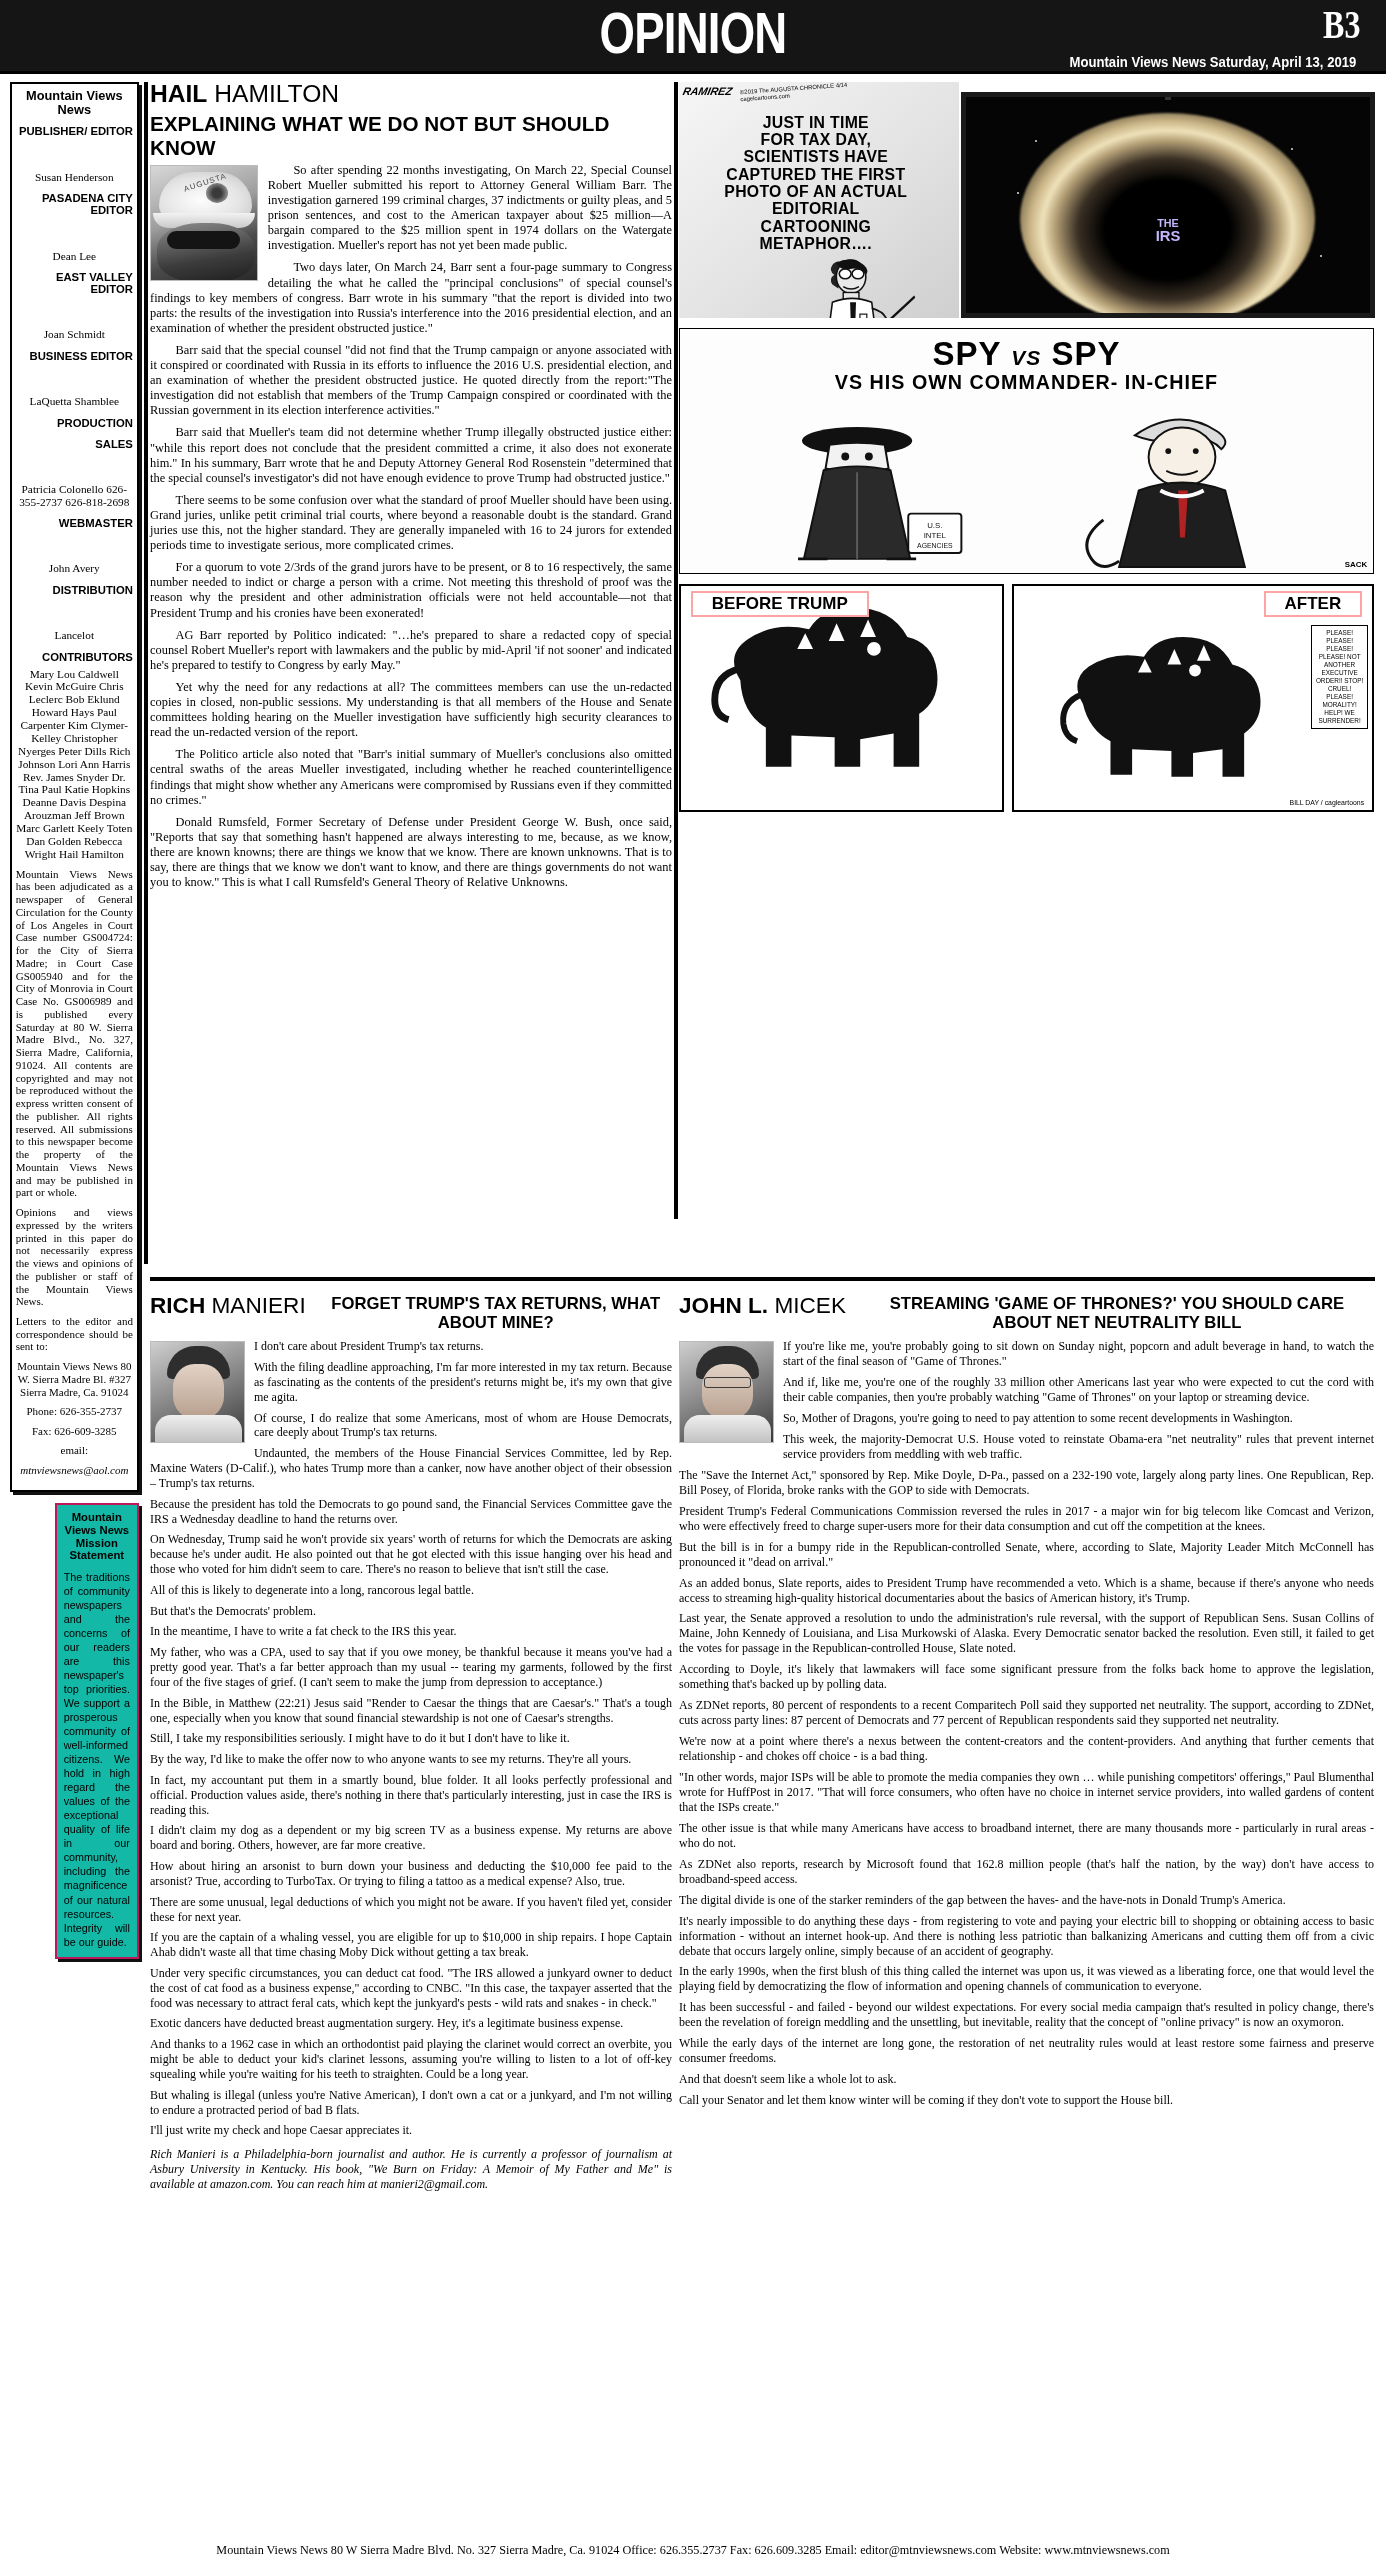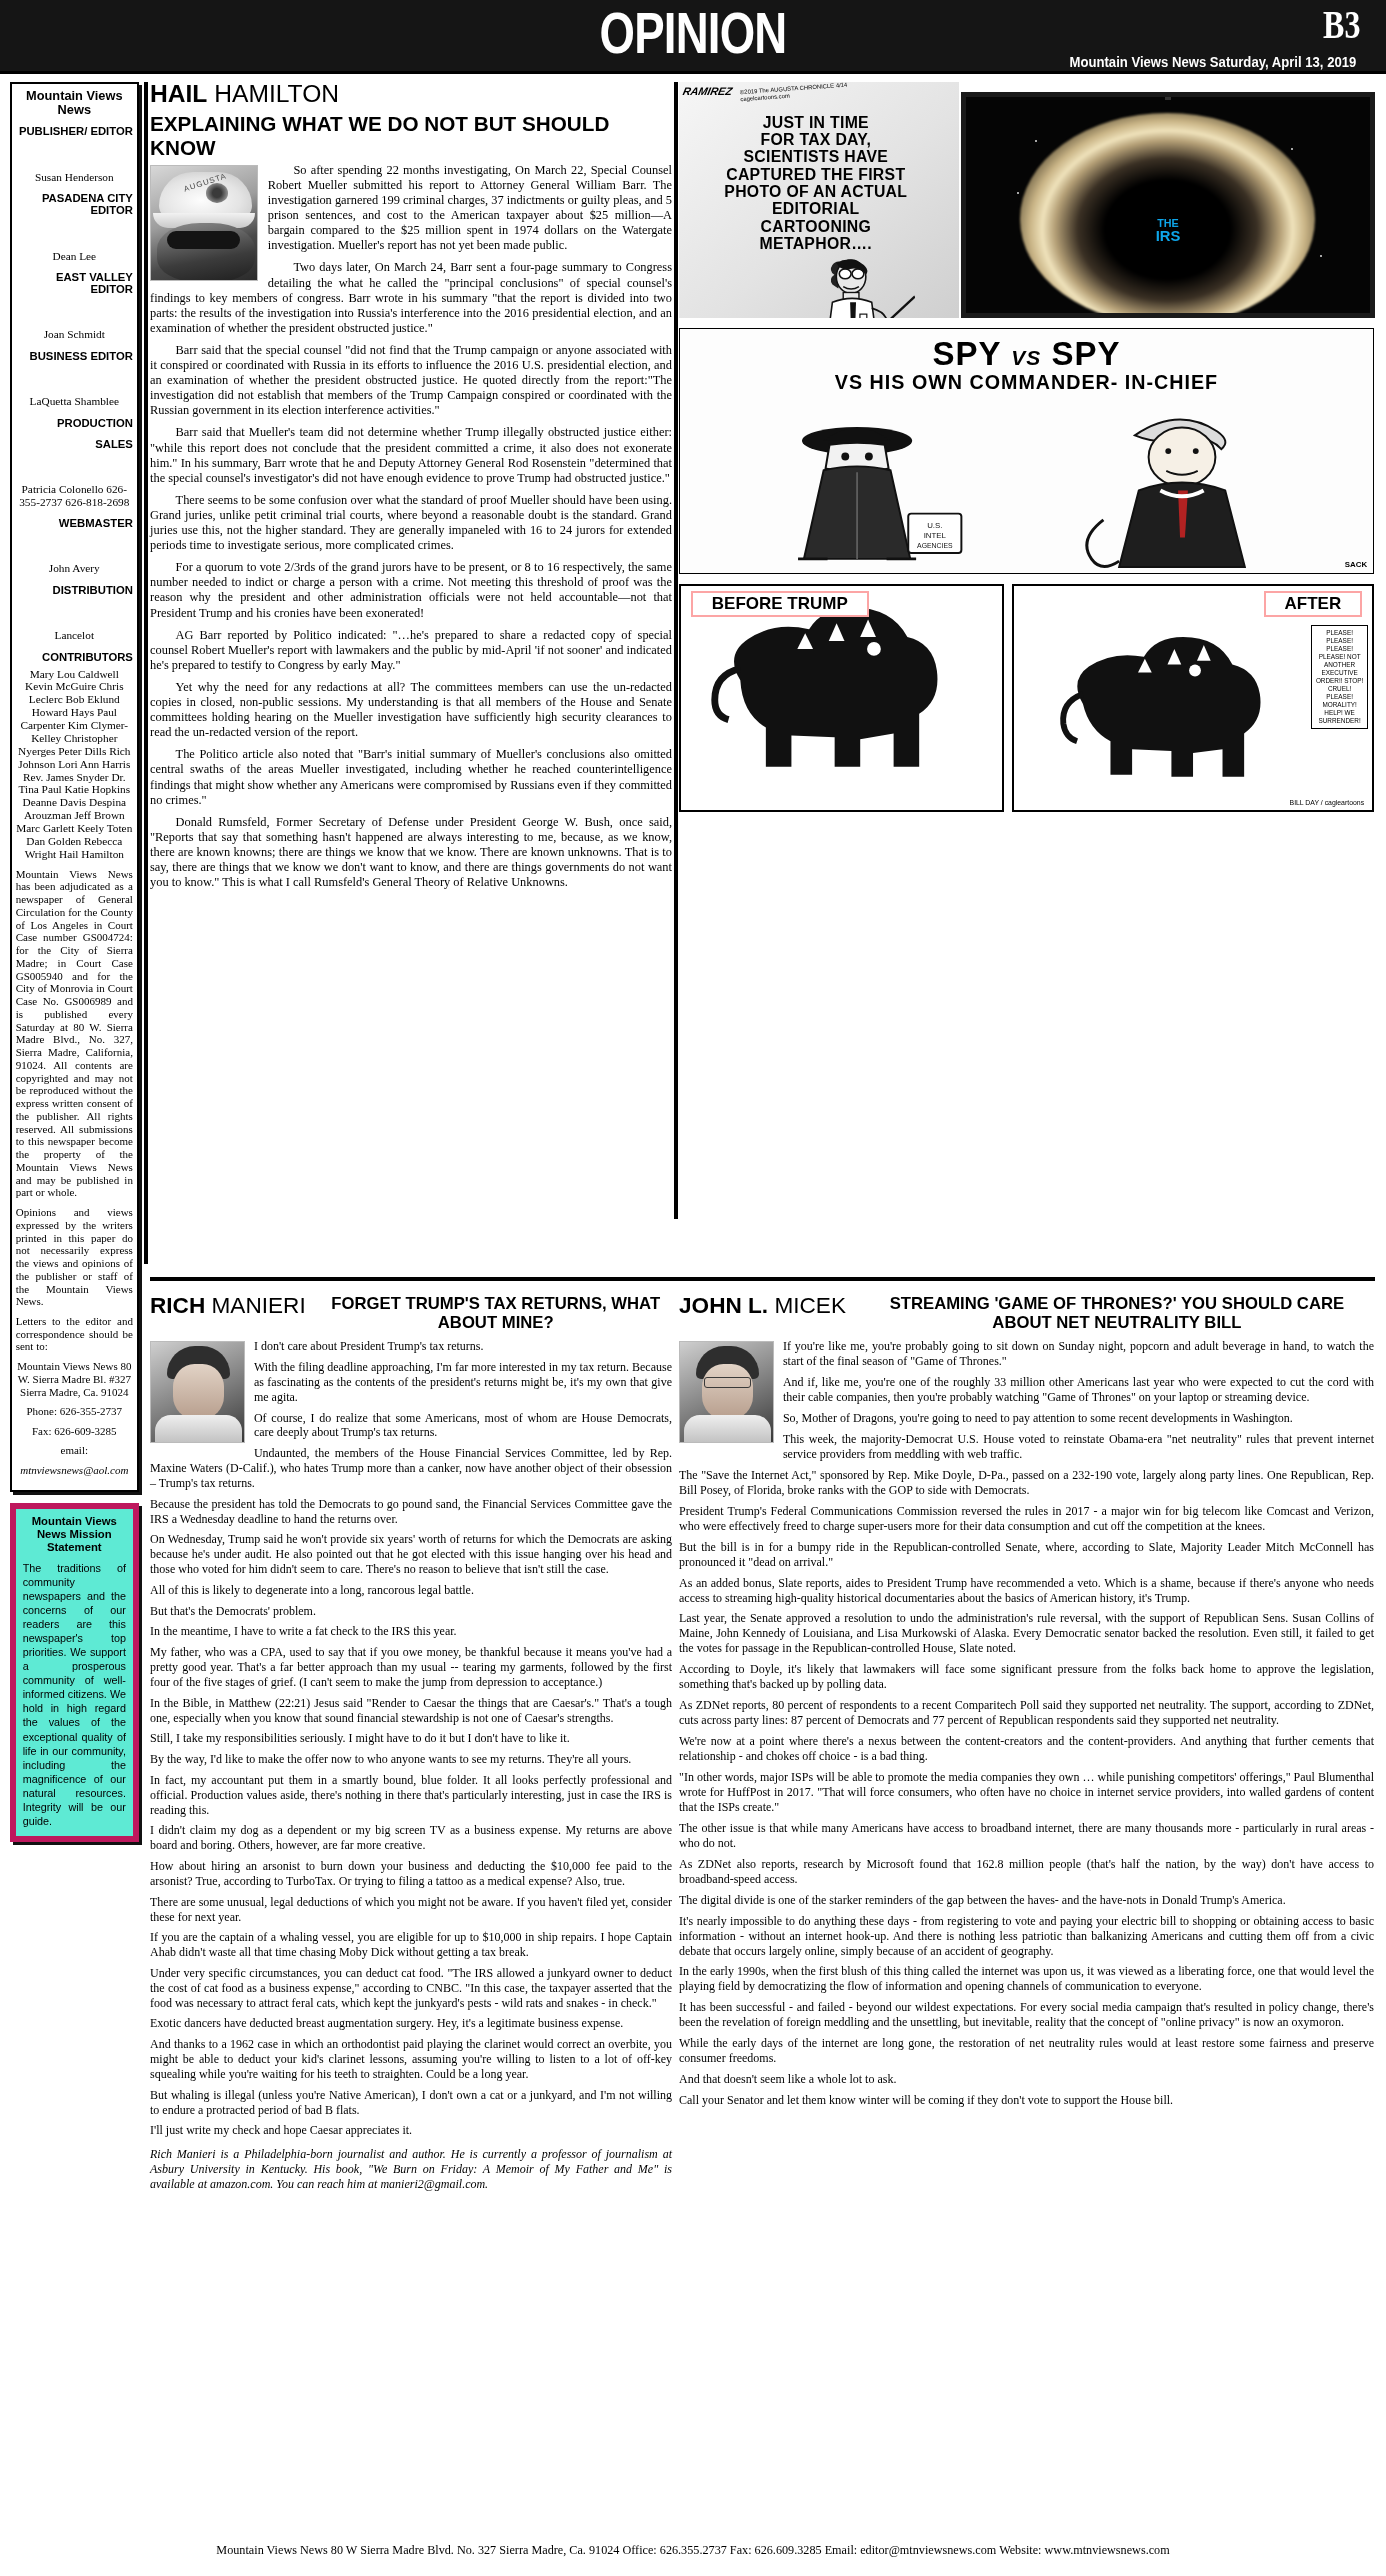--- a/index.html
+++ b/index.html
@@ -83,23 +83,23 @@
   .sb-body {
     font-family:"Liberation Serif", serif;
     font-size:11px; line-height:1.16;
     text-align:justify;
     margin-top:6.9px;
   }
   .sb-body p { margin:0 0 6.9px 0; }
   .sb-center { text-align:center; }
   .sb-italic { font-style:italic; }
   .ms-box {
-    border:6px solid #be185d; background:#5eead4;
+    border:2px solid #be185d; background:#14b8a6;
     box-shadow:3px 3px 0 #111;
-    margin-top:11.8px; padding:5.9px 6.9px 7.9px 6.9px;
+    margin-top:11.8px; padding:5.9px 6.9px 7.9px 6.9px;margin-left:45px;
   }
   .ms-title {
     font-family:"Liberation Sans", sans-serif;
     font-weight:700; font-size:11.3px;
     text-align:center; line-height:1.12; margin-bottom:7.9px;
   }
   .ms-text {
     font-family:"Liberation Sans", sans-serif;
     font-size:10.8px; line-height:1.3; text-align:justify;
   }
@@ -200,21 +200,21 @@
     position:absolute; left:50%; top:56%;
     width:295px; height:212px; margin-left:-148px; margin-top:-105px;
     border-radius:50%;
     background:radial-gradient(ellipse at 50% 55%,
       #000 0%, #000 30%, #3a3024 43%, #b5a077 54%,
       #efe2bb 60%, #c9b486 66%, #5e5238 76%, #1a1610 88%, #050505 100%);
     filter:blur(1px);
   }
   .bh-label {
     position:absolute; left:0; right:0; top:56%;
-    text-align:center; color:#0ea5e9;
+    text-align:center; color:#c4b5fd;
     font-family:"Liberation Sans", sans-serif;
     font-weight:700; font-size:14.8px; line-height:1.05;
     text-shadow:0 0 4.9px #000;
   }
   .bh-label .small { font-size:10.8px; display:block; }
   .star { position:absolute; width:2px; height:2px; background:#ddd; border-radius:50%; }
   .frame-nail {
     position:absolute; left:50%; top:-3.9px; width:5.9px; height:6.9px;
     background:#333; margin-left:-3px;
   }

